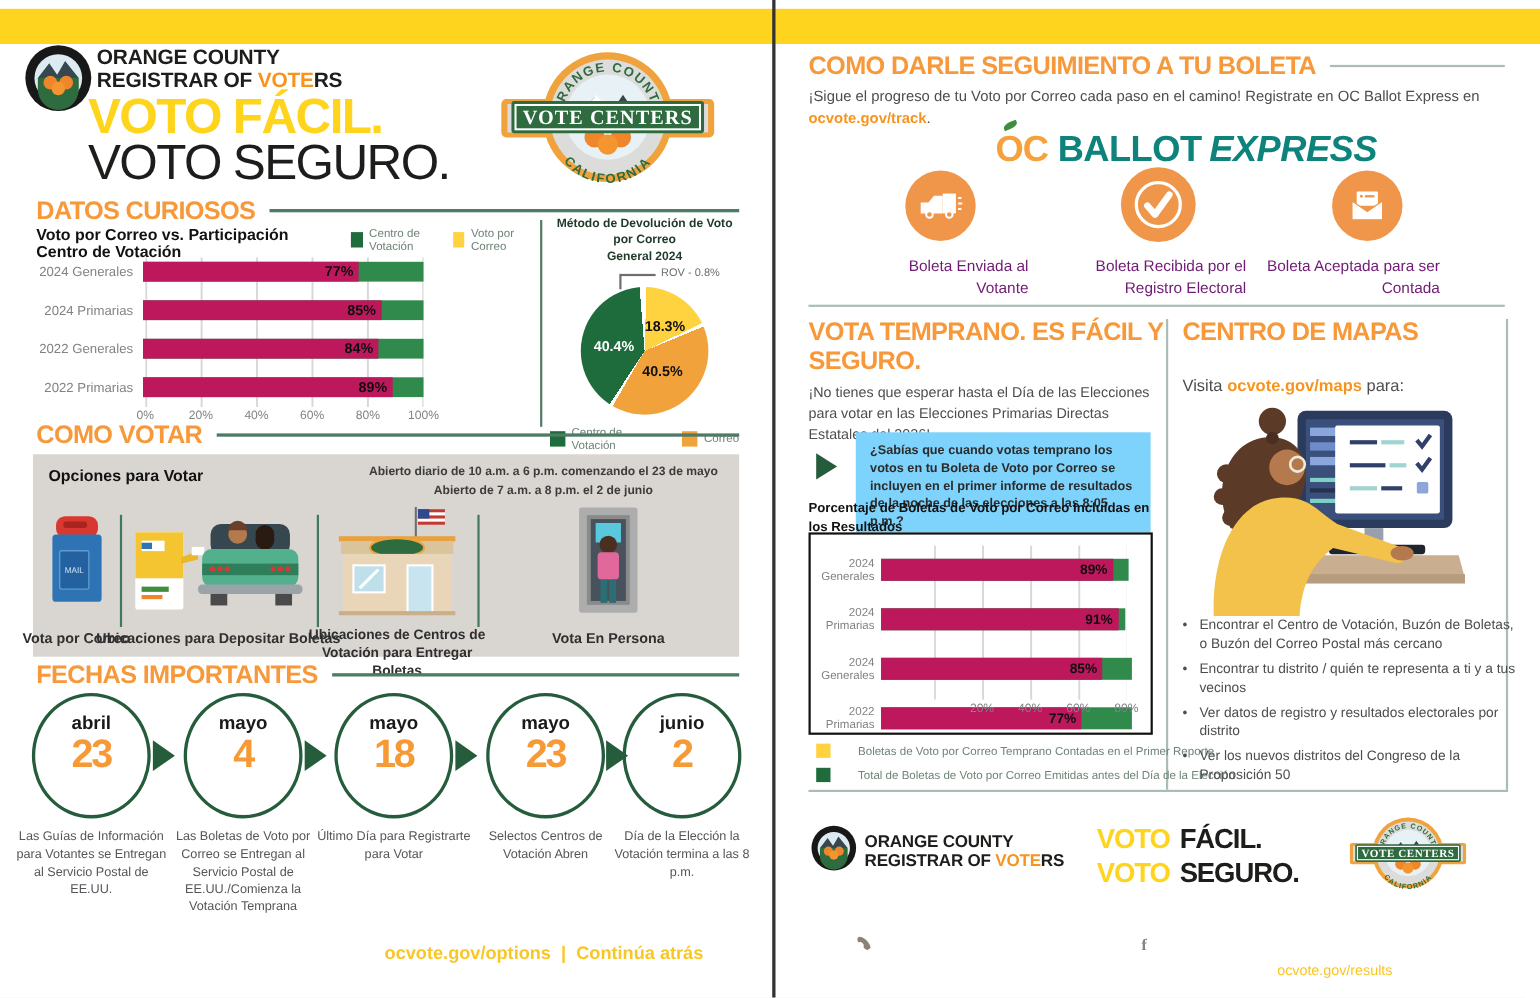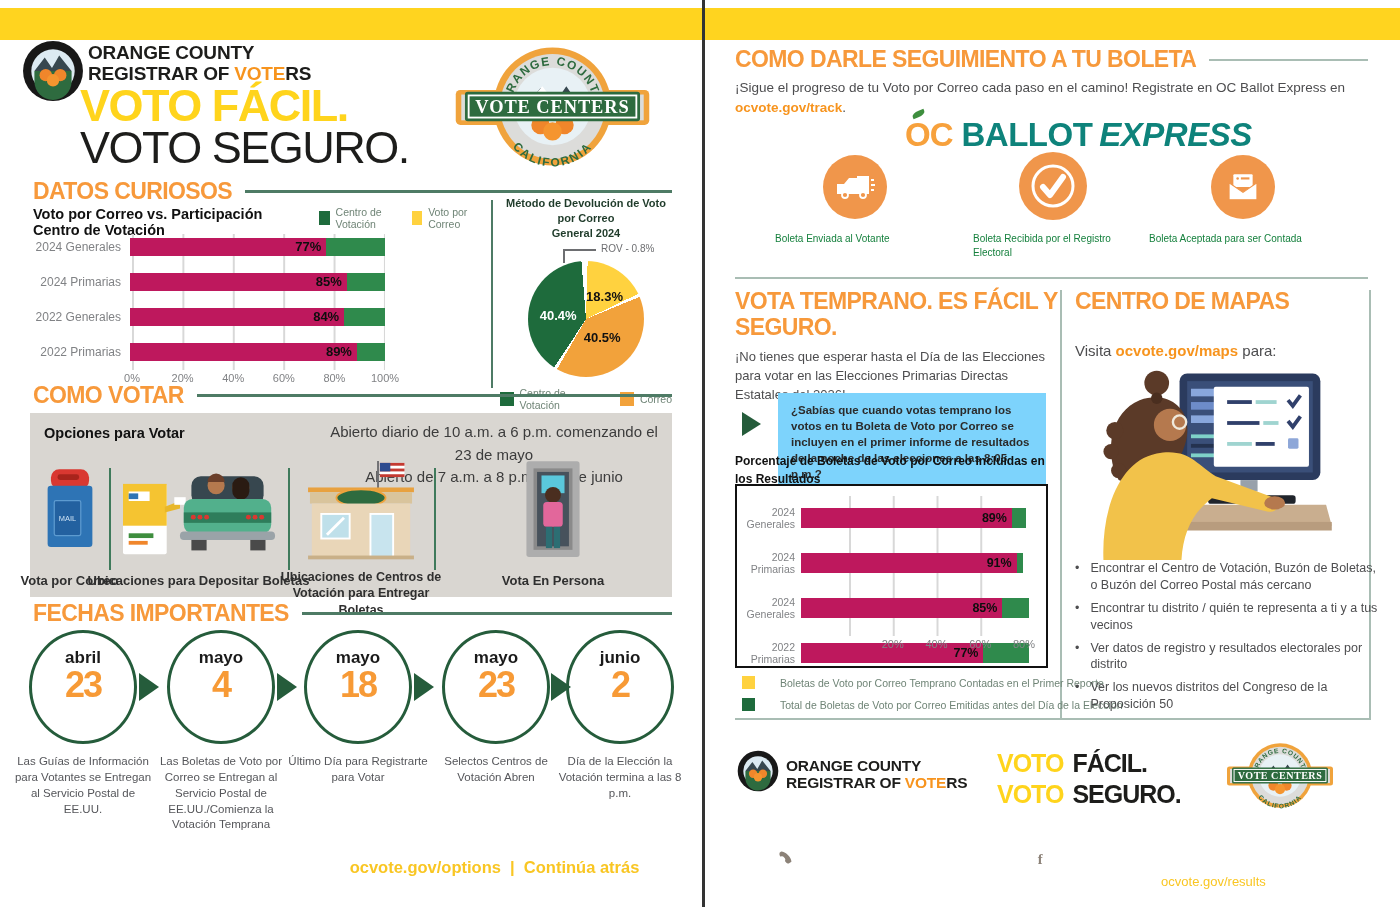--- a/index.html
+++ b/index.html
@@ -42,39 +42,39 @@
   .pie-lab{position:absolute;font-weight:800;font-size:13px;color:#111;transform:translate(-50%,-50%)}
   .pie-lab.w{color:#fff}
   .rov{font-size:10px;color:#6d6e71}
 
   
   .gray-box{background:#D9D6D1}
   .cell{position:absolute;text-align:center}
   .cell .cap{position:absolute;left:50%;transform:translateX(-50%);font-size:13px;font-weight:700;color:#2f2f2f;white-space:nowrap}
   .cell .cap.wrap{white-space:normal;width:176px;font-size:12.5px;line-height:1.3}
   .vdiv{position:absolute;width:2px;background:#3F7A5B}
-  .hours{font-size:15px;color:#3c3c3c;line-height:1.5;text-align:center;font-weight:400}
+  .hours{font-size:11px;color:#3c3c3c;line-height:1.5;text-align:center;font-weight:700}
 
   
   .dcirc{position:absolute;width:108px;height:114px;border:3px solid #255C3B;border-radius:50%;background:#fff;text-align:center}
   .dcirc .m{margin-top:15px;font-size:17px;font-weight:800;color:#1a1a1a}
   .dcirc .d{font-size:36px;font-weight:900;color:#F79A36;line-height:.95;letter-spacing:-2px}
   .darrow{position:absolute;width:0;height:0;border-left:20px solid #255C3B;border-top:14px solid transparent;border-bottom:14px solid transparent}
   .ddesc{position:absolute;width:140px;font-size:11.5px;color:#55565A;text-align:center;line-height:1.38}
 
   
   .body-txt{font-size:13.5px;color:#4d4d4f;line-height:1.45}
   .lnk{color:#F7941E;font-weight:800}
   .oc-logo{display:flex;align-items:baseline}
   .oc-logo .oc{position:relative;font-size:33px;font-weight:900;color:#F7A13C;letter-spacing:-1px}
   .oc-logo .leaf{position:absolute;top:-5px;left:7px;width:13px;height:6px;background:#3E8E3E;border-radius:60% 0 60% 0;transform:rotate(-22deg)}
   .oc-logo .ballot{font-size:33px;font-weight:900;color:#0E837B;margin-left:9px;letter-spacing:-.5px}
   .oc-logo .express{font-size:33px;font-weight:600;font-style:italic;color:#0E837B;margin-left:7px;letter-spacing:-.5px}
   .step-circ{position:absolute;width:64px;height:64px;border-radius:50%;background:#F0964B;display:flex;align-items:center;justify-content:center}
-  .step-lab{position:absolute;width:160px;text-align:left;font-size:10px;color:#15803d;line-height:1.4}
+  .step-lab{position:absolute;width:160px;text-align:right;font-size:14px;color:#701a75;line-height:1.4}
   .thin{background:#A9BDB4}
   .h2b{font-size:23px;font-weight:900;color:#F7993B;letter-spacing:-.6px;line-height:1.15}
   .callout{background:#7dd3fc;padding:9px 13px;font-size:11.5px;font-weight:800;color:#2b2b2b;line-height:1.4}
   .c-arrow{position:absolute;width:0;height:0;border-left:19px solid #255C3B;border-top:12px solid transparent;border-bottom:12px solid transparent}
   .rc-title{font-size:12px;font-weight:800;color:#111;line-height:1.5}
   .rchart{border:2.5px solid #111;background:#fff}
   .bar-row2{display:flex;align-items:center;height:20px;margin-bottom:25px}
   .bar-row2 .lbl{width:60px;padding-right:6px;text-align:right;font-size:10.5px;color:#808285;flex:none}
   .track2{position:relative;height:20px;flex:1}
   .track2 .yl b{line-height:20px;font-size:12.5px}

